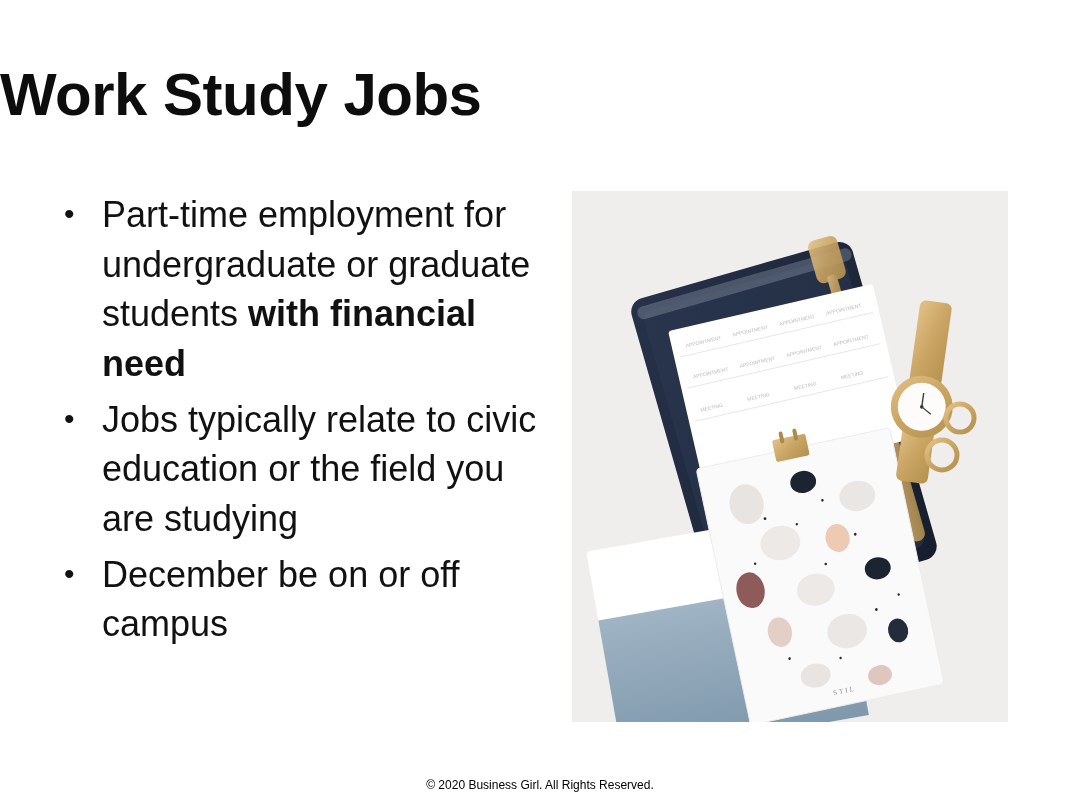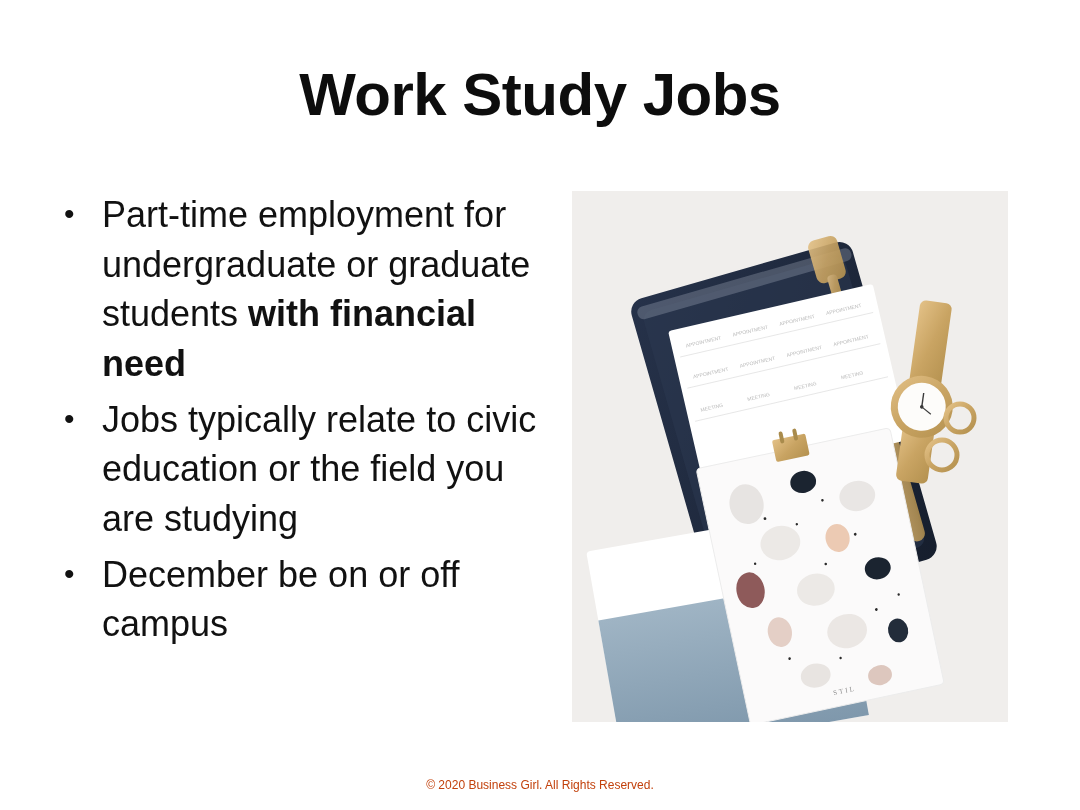--- a/index.html
+++ b/index.html
@@ -18,21 +18,20 @@
     position: relative;
     width: 1080px;
     height: 810px;
     background: #ffffff;
   }
   .slide-title {
     position: absolute;
     top: 62px;
     left: 0;
     width: 1080px;
-    text-align: center;
     font-size: 60px;
     font-weight: bold;
     color: #0d0d0d;
     letter-spacing: -0.5px;
     line-height: 1.1;
   }
   .bullet-list {
     position: absolute;
     top: 190px;
     left: 52px;
@@ -74,21 +73,21 @@
     inset: 0;
     background: #f0eeec;
   }
   .footer {
     position: absolute;
     bottom: 18px;
     left: 0;
     width: 1080px;
     text-align: center;
     font-size: 12px;
-    color: #c2410c;
+    color: #000000;
   }
 </style>
 </head>
 <body>
 
 <div class="slide">
 
   <div class="slide-title">Work Study Jobs</div>
 
   <ul class="bullet-list">

